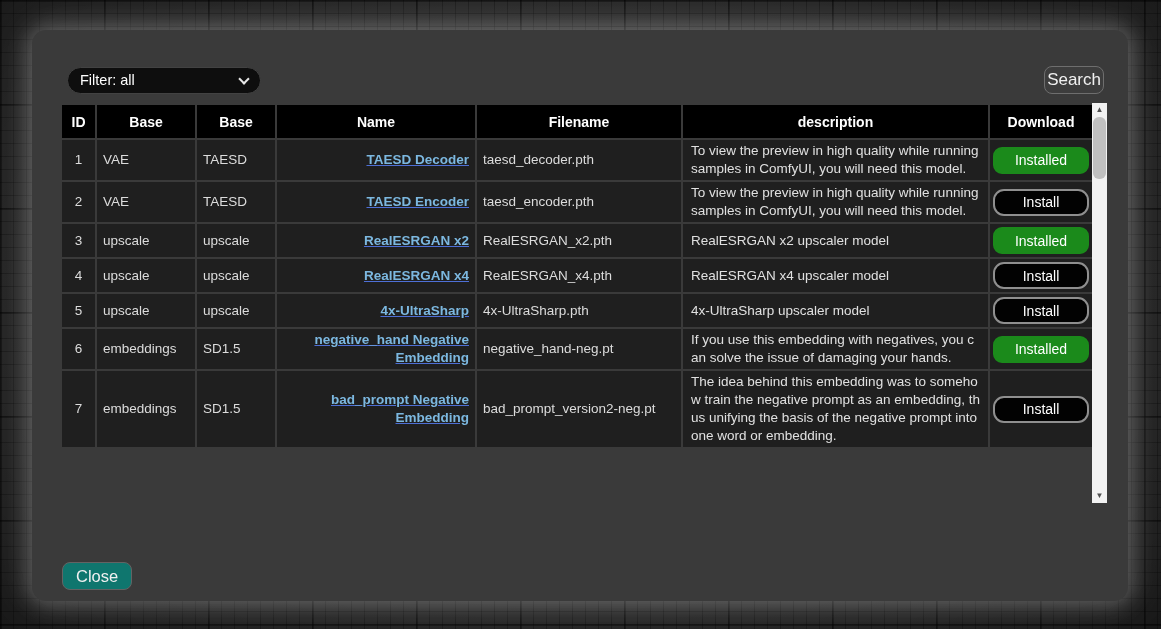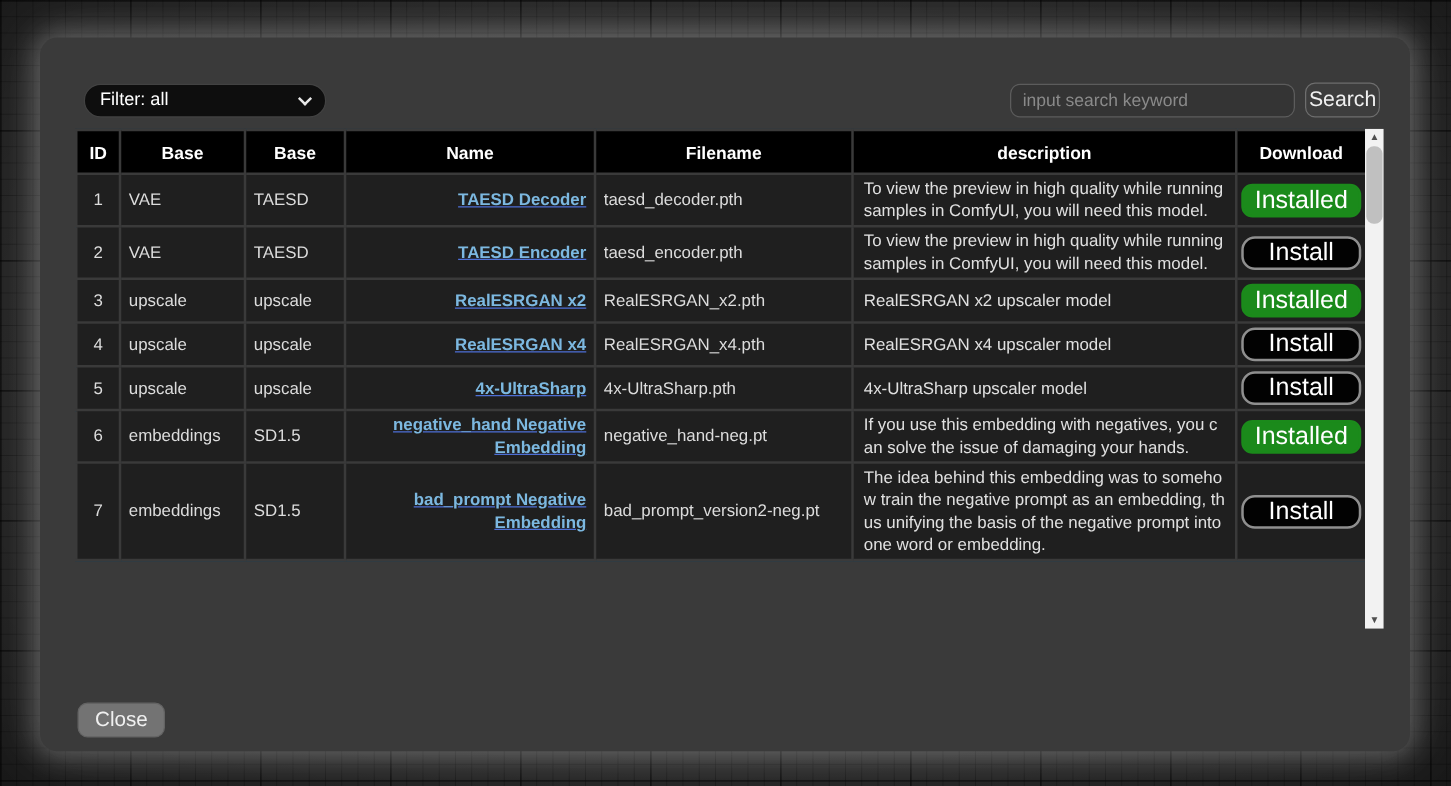--- a/index.html
+++ b/index.html
@@ -84,21 +84,21 @@
   td.c-id { text-align: center; }
   td.c-name { text-align: right; }
   td.c-name a {
     font-weight: bold; color: #7cb8e0;
     text-decoration: underline; text-decoration-color: #4d6fd6;
   }
   td.c-desc { word-break: break-all; padding: 2px 8px; color: #e0e0e0; }
   td.c-dl { text-align: center; padding: 2px 3px; }
   .btn-dl {
     display: inline-block; min-width: 96px; height: 27px;
-    font-family: inherit; font-size: 20px; color: #ffffff;
+    font-family: inherit; font-size: 14px; color: #ffffff;
     border-radius: 9px; cursor: pointer; padding: 0 8px;
   }
   .btn-installed { background: #1b8a1b; border: 2px solid #1b8a1b; }
   .btn-install  { background: #020202; border: 2px solid #8f8f8f; border-radius: 11px; }
   
   .scrollbar {
     width: 15px; height: 400px; background: #f2f2f2;
     position: relative; flex: none;
   }
   .sb-arrow {
@@ -109,41 +109,40 @@
   .sb-up { top: 0; }
   .sb-down { bottom: 0; }
   .sb-thumb {
     position: absolute; left: 1px; top: 14px; width: 13px; height: 62px;
     background: #c0c0c0; border-radius: 6px; cursor: pointer;
   }
   
   .close-btn {
     position: absolute; left: 30px; bottom: 11px;
     height: 28px; padding: 0 13px;
-    background: #737373; color: #f0f0f0;
+    background: #0f766e; color: #f0f0f0;
     border: 1px solid #636363; border-radius: 8px;
     font-family: inherit; font-size: 16.5px; cursor: pointer;
   }
 </style>
 </head>
 <body>
 
 <div class="vignette"></div>
 
 <div class="dialog">
 
   <div class="toolbar">
     <div class="select-wrap">
       <select class="filter-select">
         <option>Filter: all</option>
       </select>
       <span class="chevron"></span>
     </div>
     <div class="toolbar-spacer"></div>
-    <input class="search-input" type="text" placeholder="input search keyword" style="">
     <button class="search-btn">Search</button>
   </div>
 
   <div class="table-area">
     <div class="table-clip">
       <table>
         <colgroup>
           <col style="width:35px">
             <col style="width:100px">
             <col style="width:80px">

